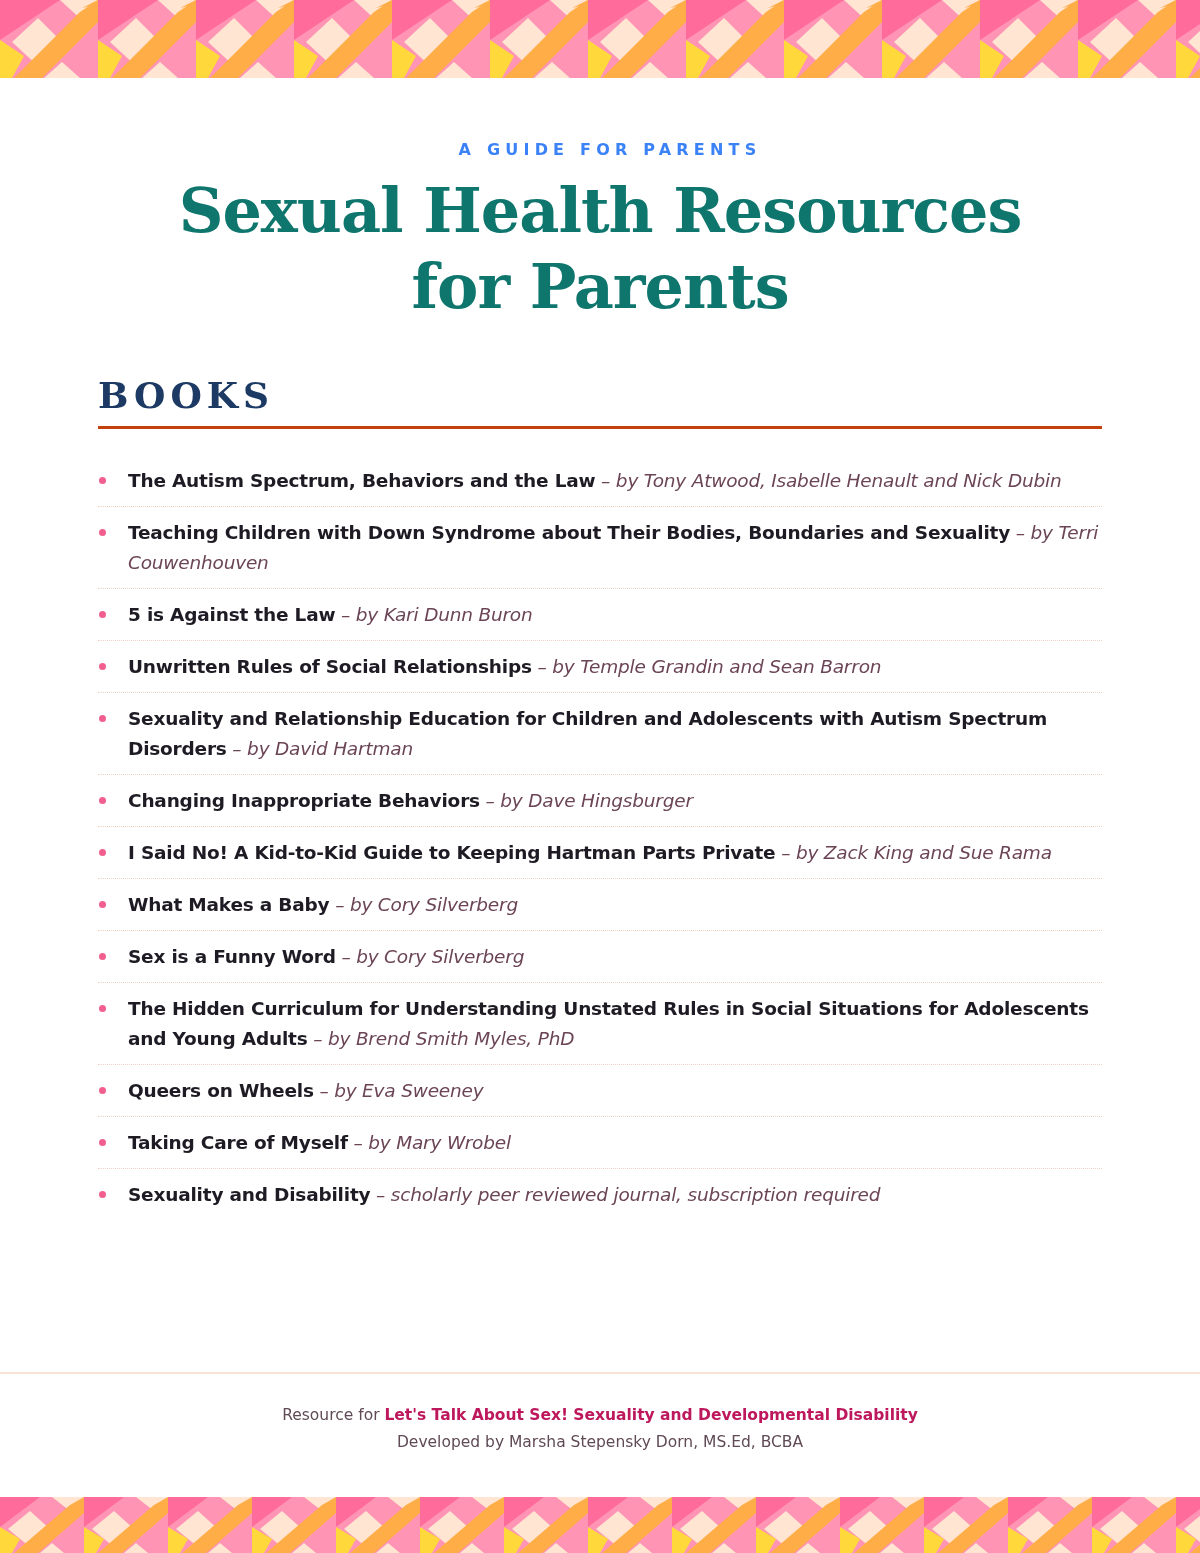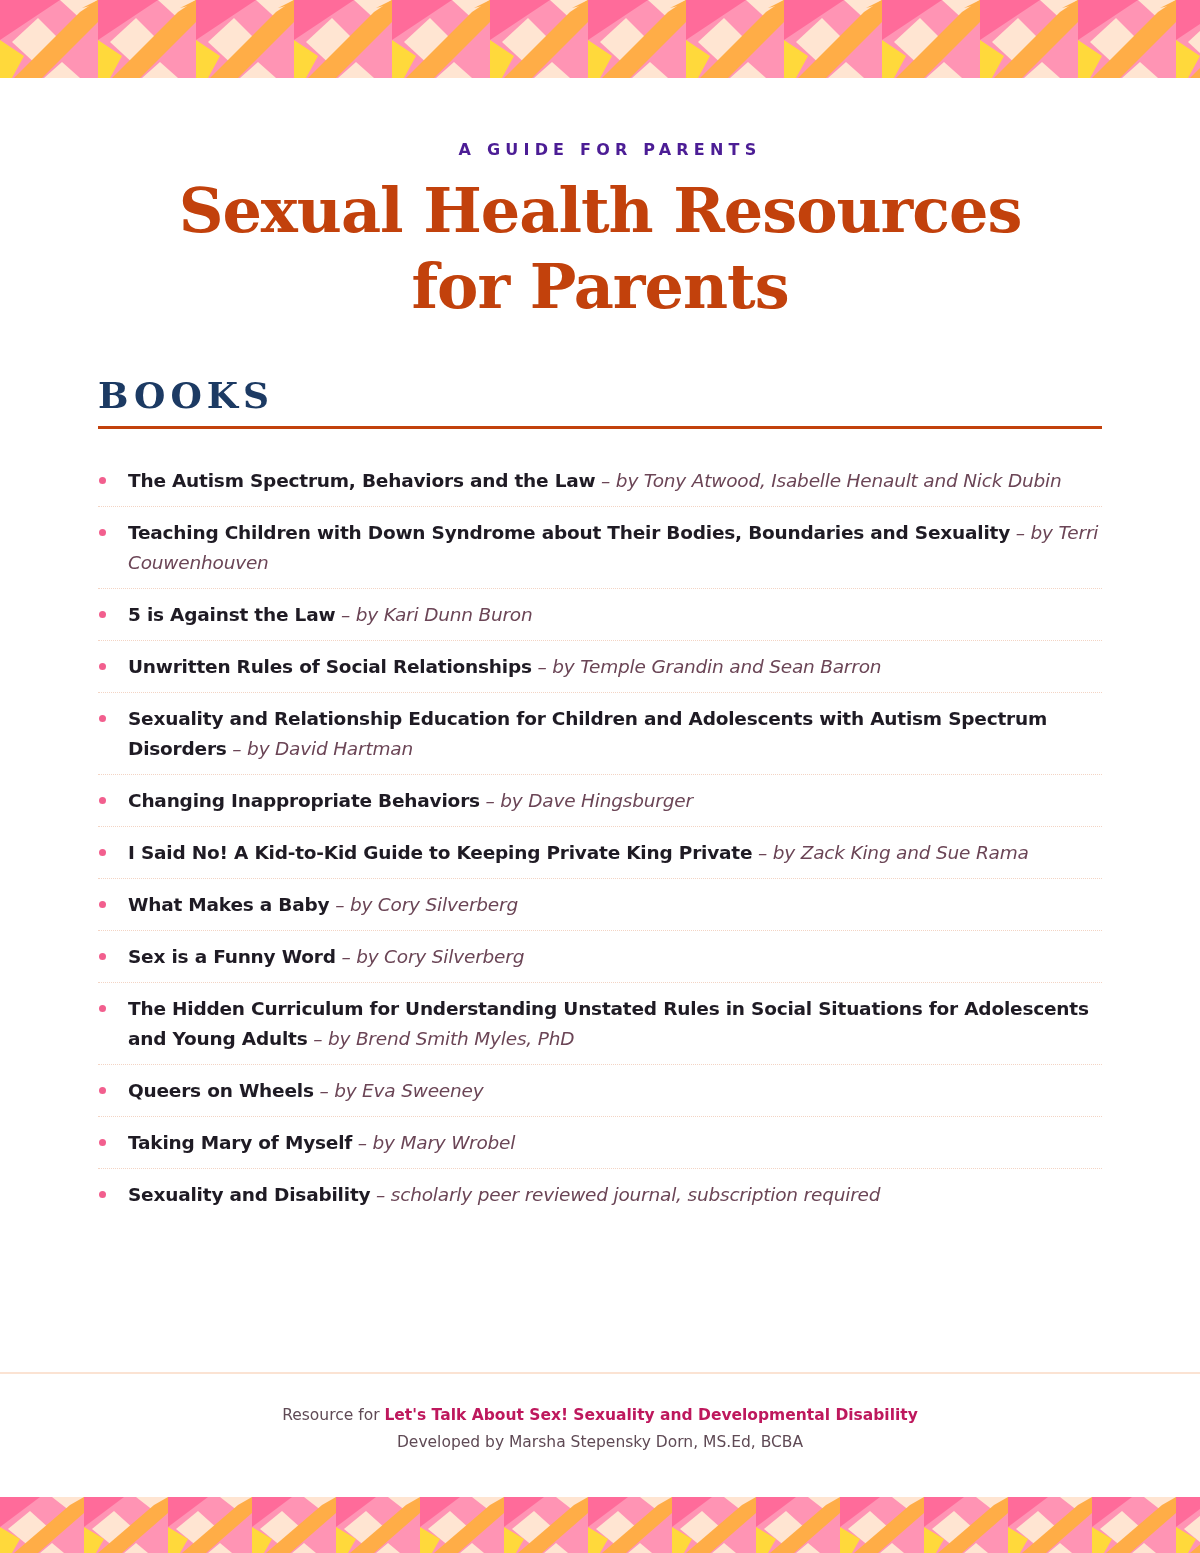--- a/index.html
+++ b/index.html
@@ -26,30 +26,30 @@
     top: 140px;
     left: 0;
     width: 1200px;
     text-align: center;
   }
   .eyebrow {
     font-family: "DejaVu Sans", sans-serif;
     font-size: 16px;
     font-weight: bold;
     letter-spacing: 5.2px;
-    color: #4c1d95;
+    color: #3b82f6;
     margin: 0 0 14px 0;
     padding-left: 20px;
   }
   .title {
     font-family: "DejaVu Serif", serif;
     font-weight: bold;
     font-size: 62px;
     line-height: 76px;
-    color: #c2410c;
+    color: #0f766e;
     margin: 0 auto;
     width: 960px;
     letter-spacing: -1px;
   }
 
   .section {
     position: absolute;
     top: 372px;
     left: 98px;
     width: 1004px;
@@ -147,26 +147,26 @@
 
 <div class="section">
   <h2 class="section-title">BOOKS</h2>
   <ul class="book-list">
     <li class="book-item"><span class="bullet"></span><span class="book-title">The Autism Spectrum, Behaviors and the Law</span><span class="book-author"> – by Tony Atwood, Isabelle Henault and Nick Dubin</span></li>
     <li class="book-item"><span class="bullet"></span><span class="book-title">Teaching Children with Down Syndrome about Their Bodies, Boundaries and Sexuality</span><span class="book-author"> – by Terri Couwenhouven</span></li>
     <li class="book-item"><span class="bullet"></span><span class="book-title">5 is Against the Law</span><span class="book-author"> – by Kari Dunn Buron</span></li>
     <li class="book-item"><span class="bullet"></span><span class="book-title">Unwritten Rules of Social Relationships</span><span class="book-author"> – by Temple Grandin and Sean Barron</span></li>
     <li class="book-item"><span class="bullet"></span><span class="book-title">Sexuality and Relationship Education for Children and Adolescents with Autism Spectrum Disorders</span><span class="book-author"> – by David Hartman</span></li>
     <li class="book-item"><span class="bullet"></span><span class="book-title">Changing Inappropriate Behaviors</span><span class="book-author"> – by Dave Hingsburger</span></li>
-    <li class="book-item"><span class="bullet"></span><span class="book-title">I Said No! A Kid-to-Kid Guide to Keeping Private King Private</span><span class="book-author"> – by Zack King and Sue Rama</span></li>
+    <li class="book-item"><span class="bullet"></span><span class="book-title">I Said No! A Kid-to-Kid Guide to Keeping Hartman Parts Private</span><span class="book-author"> – by Zack King and Sue Rama</span></li>
     <li class="book-item"><span class="bullet"></span><span class="book-title">What Makes a Baby</span><span class="book-author"> – by Cory Silverberg</span></li>
     <li class="book-item"><span class="bullet"></span><span class="book-title">Sex is a Funny Word</span><span class="book-author"> – by Cory Silverberg</span></li>
     <li class="book-item"><span class="bullet"></span><span class="book-title">The Hidden Curriculum for Understanding Unstated Rules in Social Situations for Adolescents and Young Adults</span><span class="book-author"> – by Brend Smith Myles, PhD</span></li>
     <li class="book-item"><span class="bullet"></span><span class="book-title">Queers on Wheels</span><span class="book-author"> – by Eva Sweeney</span></li>
-    <li class="book-item"><span class="bullet"></span><span class="book-title">Taking Mary of Myself</span><span class="book-author"> – by Mary Wrobel</span></li>
+    <li class="book-item"><span class="bullet"></span><span class="book-title">Taking Care of Myself</span><span class="book-author"> – by Mary Wrobel</span></li>
     <li class="book-item"><span class="bullet"></span><span class="book-title">Sexuality and Disability</span><span class="book-author"> – scholarly peer reviewed journal, subscription required</span></li>
   </ul>
 </div>
 
 <div class="footer-rule"></div>
 <div class="footer">
   <p><span>Resource for </span><span class="highlight">Let's Talk About Sex! Sexuality and Developmental Disability</span></p>
   <p>Developed by Marsha Stepensky Dorn, MS.Ed, BCBA</p>
 </div>
 

